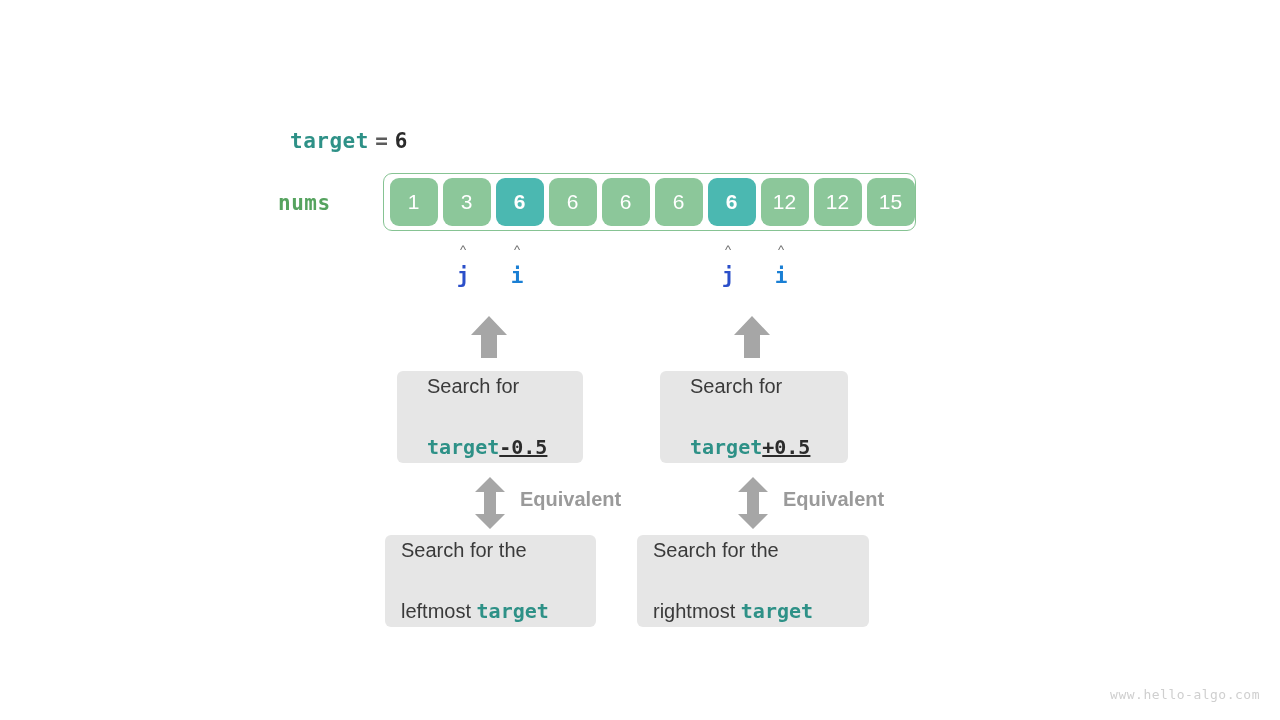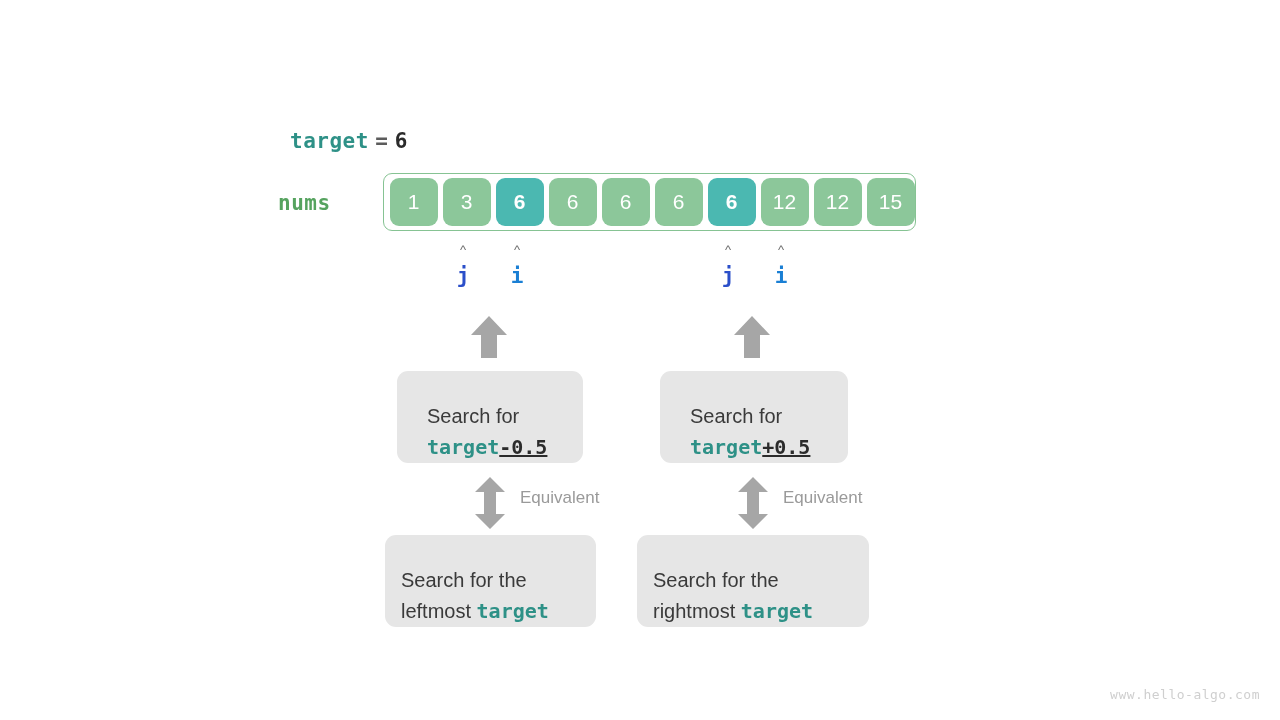--- a/index.html
+++ b/index.html
@@ -95,25 +95,25 @@
     display: block;
     margin-top: 6px;
   }
   .ptr.j .name { color: #2b4fc9; }
   .ptr.i .name { color: #1a7fd4; }
 
   
   .box {
     position: absolute;
     background: #e6e6e6;
-    border-radius: 11px;
+    border-radius: 6px;
     box-sizing: border-box;
     display: flex;
     flex-direction: column;
-    justify-content: flex-end;
+    justify-content: space-between;
     padding: 0 30px;
   }
   .box .line {
     font-family: "Liberation Sans", sans-serif;
     font-size: 20px;
     color: #3a3a3a;
     line-height: 31px;
     white-space: nowrap;
   }
   .box .line .code {
@@ -137,22 +137,22 @@
     height: 42px;
   }
   .dbl-arrow {
     position: absolute;
     width: 30px;
     height: 52px;
   }
   .equiv {
     position: absolute;
     font-family: "Liberation Sans", sans-serif;
-    font-size: 17px;
-    font-weight: normal;
+    font-size: 20px;
+    font-weight: bold;
     color: #9a9a9a;
     white-space: nowrap;
   }
 
   
   #watermark {
     position: absolute;
     right: 20px;
     bottom: 18px;
     font-family: "DejaVu Sans Mono", "Liberation Mono", monospace;

